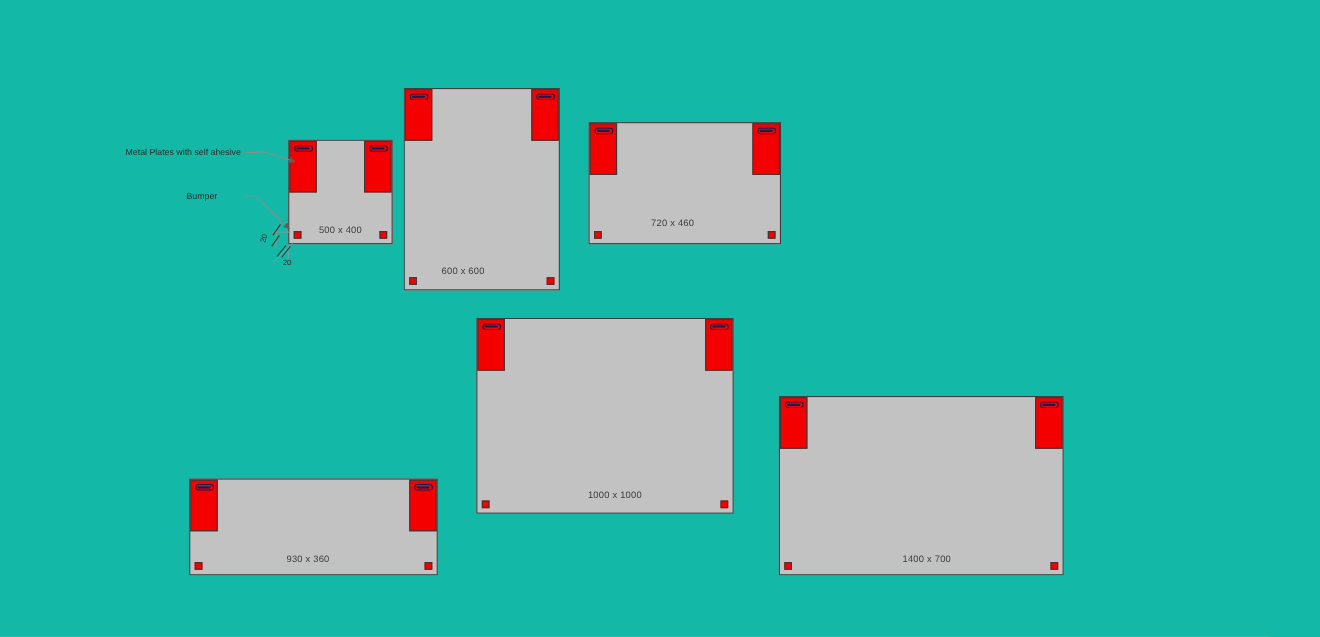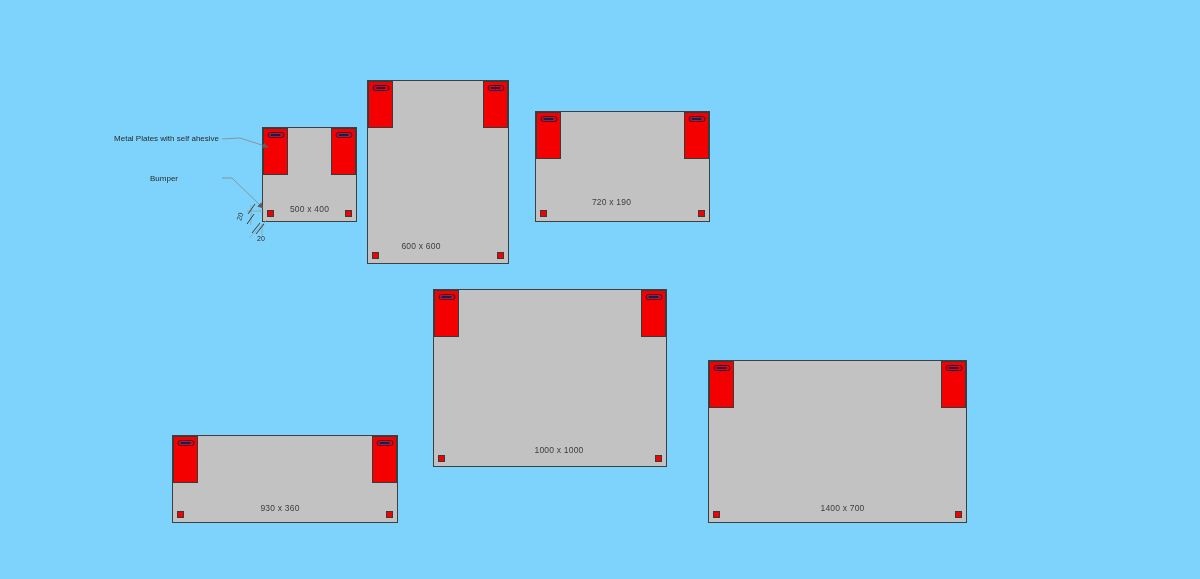--- a/index.html
+++ b/index.html
@@ -1,35 +1,35 @@
 <!DOCTYPE html>
 <html><head>
 <meta charset="utf-8">
 <style>
   html,body{margin:0;padding:0;background:#ffffff;}
-  .canvas{position:relative;width:1200px;height:579px;background:#7dd3fc;overflow:hidden;
+  .canvas{position:relative;width:1200px;height:579px;background:#14b8a6;overflow:hidden;
           font-family:"Liberation Sans", sans-serif;}
   .panel{position:absolute;background:#c2c2c2;border:1.4px solid #3f3f3f;box-sizing:border-box;}
   .plate{position:absolute;top:0;width:25px;height:47px;background:#f40000;
          border:1.2px solid #3a3a3a;box-sizing:border-box;}
   .plate.pl-left{left:0;}
   .plate.pl-right{right:0;}
   .slot{position:absolute;top:2.5px;left:50%;transform:translateX(-50%);width:17px;height:6px;
         border:1px solid #1c1c4e;border-radius:3px;box-sizing:border-box;}
   .slot::after{content:"";position:absolute;left:1.5px;right:1.5px;top:1px;bottom:1px;
         background:#f1e9e9;border:0.6px solid #1c1c4e;border-radius:2px;box-sizing:border-box;}
   .bumper{position:absolute;width:7px;height:7px;background:#f40000;border:1px solid #3a3a3a;
         box-sizing:border-box;bottom:4px;}
   .bumper.bl{left:4px;}
   .bumper.br{right:4px;}
   .size-label{position:absolute;left:0;right:0;text-align:center;font-size:8.5px;color:#3d3d3d;
         letter-spacing:.2px;}
   .ann{position:absolute;font-size:8px;color:#2b2b2b;white-space:nowrap;}
   .ann.metal{left:104px;top:134px;width:115px;text-align:right;}
-  .ann.bumper-l{left:150px;top:174px;width:67px;text-align:left;}
+  .ann.bumper-l{left:150px;top:174px;width:67px;text-align:center;}
   .overlay{position:absolute;left:0;top:0;width:1200px;height:579px;pointer-events:none;z-index:5;}
 </style>
 </head>
 <body>
 
 <div class="canvas">
 
   <span class="ann metal">Metal Plates with self ahesive</span>
   <span class="ann bumper-l">Bumper</span>
 
@@ -59,21 +59,21 @@
 
   <div class="panel" style="left:535px;top:111px;width:175px;height:111px">
     <div class="plate pl-left">
         <div class="slot"></div>
       </div>
     <div class="plate pl-right">
         <div class="slot"></div>
       </div>
     <div class="bumper bl"></div>
     <div class="bumper br"></div>
-    <span class="size-label" style="bottom:14px;transform:translateX(-11px)">720 x 190</span>
+    <span class="size-label" style="bottom:14px;transform:translateX(-11px)">720 x 460</span>
   </div>
 
 
   <div class="panel" style="left:172px;top:435px;width:226px;height:88px">
     <div class="plate pl-left">
         <div class="slot"></div>
       </div>
     <div class="plate pl-right">
         <div class="slot"></div>
       </div>

